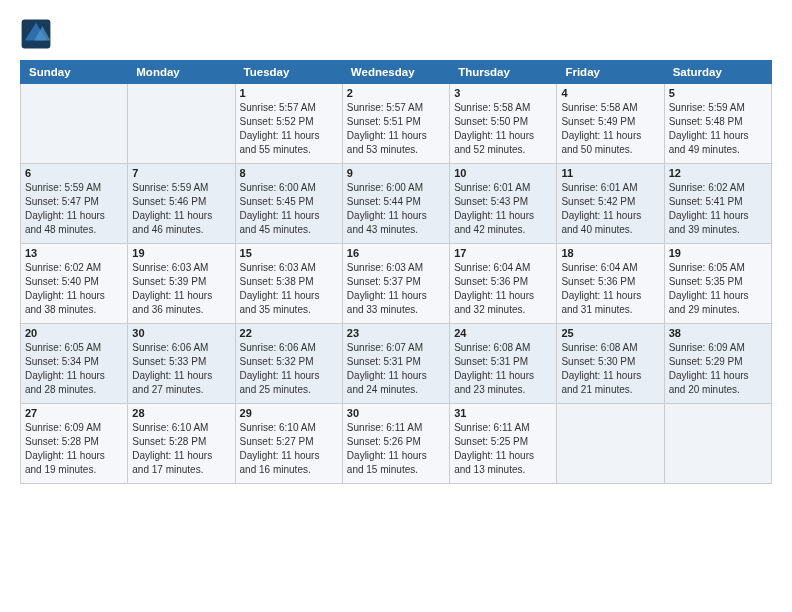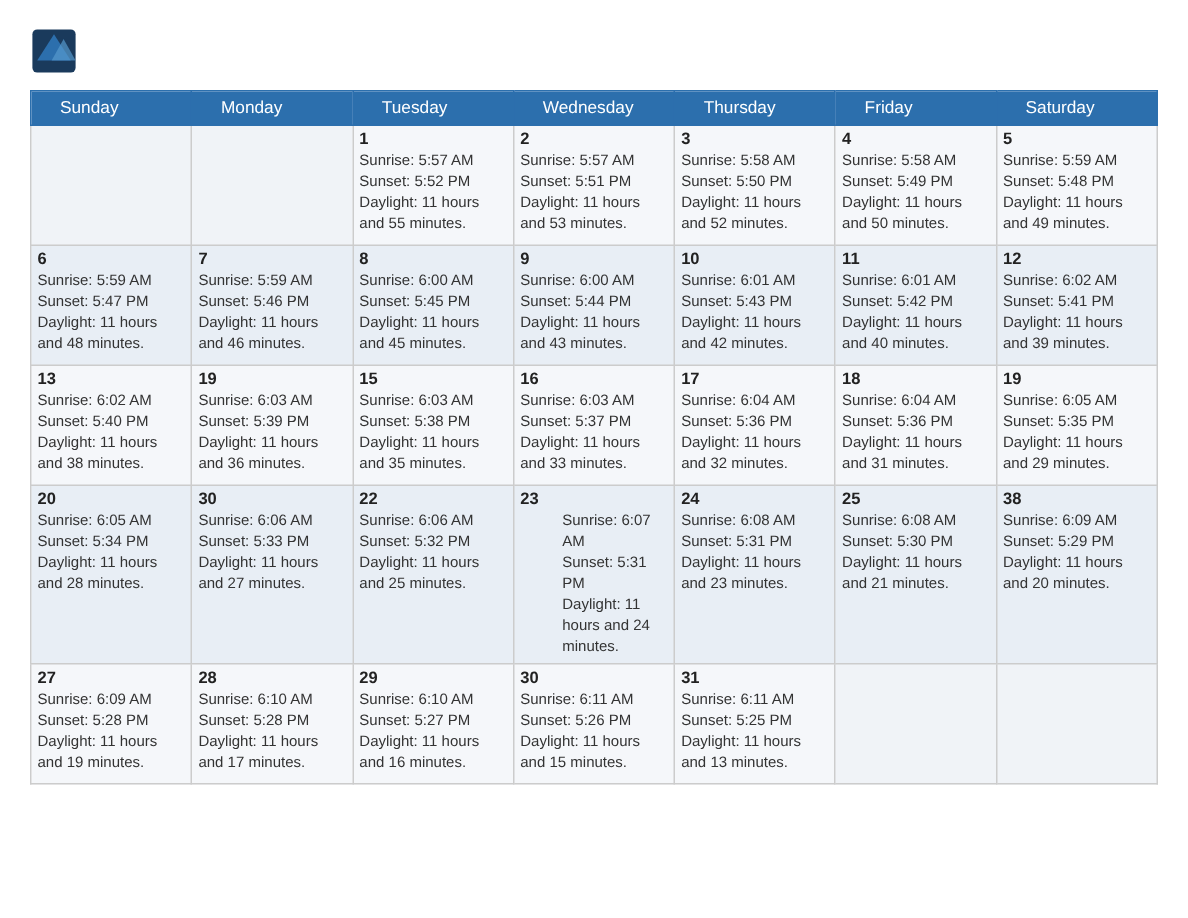--- a/index.html
+++ b/index.html
@@ -55,22 +55,22 @@
     }
     table {
       width: 100%;
       border-collapse: collapse;
       table-layout: fixed;
     }
     thead tr th {
       background: #2c6fad;
       color: #fff;
       font-size: 11.5px;
-      font-weight: normal;
-      padding: 5px 19px;
+      font-weight: bold;
+      padding: 5px 8px;
       text-align: left;
       border: 1px solid #2c6fad;
     }
     tbody tr td {
       border: 1px solid #ccc;
       vertical-align: top;
       padding: 3px 4px;
       font-size: 9.5px;
       color: #222;
       height: 80px;
@@ -268,21 +268,21 @@
 Daylight: 11 hours and 27 minutes.</div>
           </td>
           <td>
             <span class="day-num">22</span>
             <div class="day-info" style="white-space: pre-line;">Sunrise: 6:06 AM
 Sunset: 5:32 PM
 Daylight: 11 hours and 25 minutes.</div>
           </td>
           <td>
             <span class="day-num">23</span>
-            <div class="day-info" style="white-space: pre-line; margin-left: 28px;">Sunrise: 6:07 AM
+            <div class="day-info" style="white-space: pre-line;">Sunrise: 6:07 AM
 Sunset: 5:31 PM
 Daylight: 11 hours and 24 minutes.</div>
           </td>
           <td>
             <span class="day-num">24</span>
             <div class="day-info" style="white-space: pre-line;">Sunrise: 6:08 AM
 Sunset: 5:31 PM
 Daylight: 11 hours and 23 minutes.</div>
           </td>
           <td>

